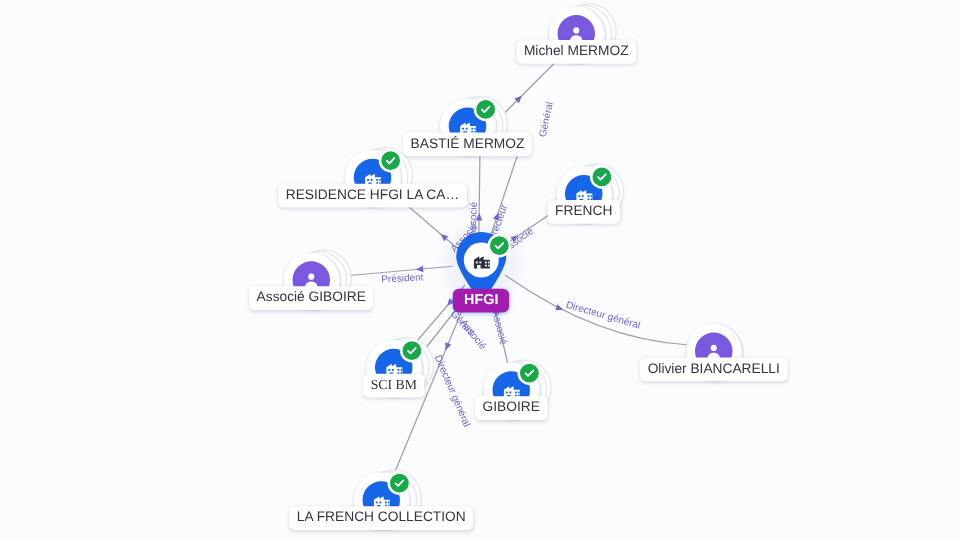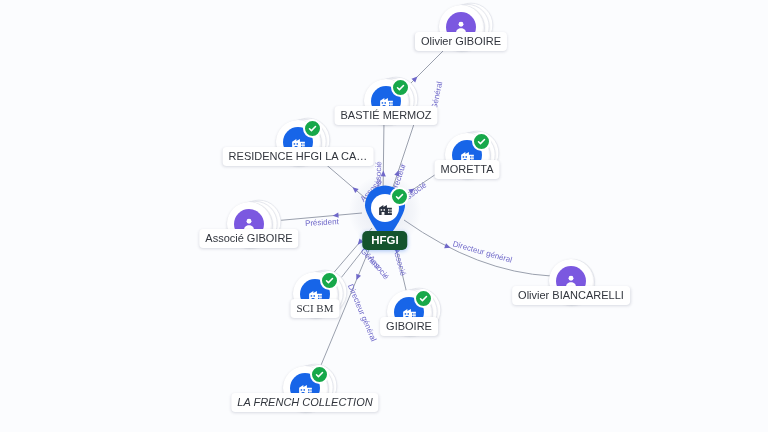--- a/index.html
+++ b/index.html
@@ -136,39 +136,39 @@
                 <rect x="15.6" y="16.6" width="2" height="2" fill="#ffffff"></rect>
                 <rect x="19" y="16.6" width="1.6" height="2" fill="#ffffff"></rect>
                 <rect x="6.5" y="17" width="4" height="4" fill="#ffffff"></rect>
               </svg>
             </div><span class="badge">
               <svg width="9" height="9" viewBox="0 0 24 24" fill="none" stroke="#ffffff" stroke-width="4" stroke-linecap="round" stroke-linejoin="round">
                 <path d="M4 12.5l5.2 5.2L20 6.5"></path>
               </svg>
             </span></div>
         </div>
-        <span class="nlabel primary" style="top:46px;background:#14532d">HFGI</span>
+        <span class="nlabel primary" style="top:46px;background:#a21caf">HFGI</span>
       </div>
       <div class="node" style="left: 461px; top: 27px;">
         <div class="stack">
           <span class="card c3"></span>
           <span class="card c2"></span>
           <span class="card c1"></span>
           <div class="avatar">
             <span class="disc person" style="background:#7b58e0">
               <svg width="16" height="16" viewBox="0 0 24 24" fill="#ffffff">
                 <circle cx="12" cy="8" r="3.7"></circle>
                 <path d="M4.6 20.5c0-4.1 3.3-6.6 7.4-6.6s7.4 2.5 7.4 6.6z"></path>
               </svg>
             </span>
           </div>
         </div>
-        <span class="nlabel" style="top:27px;color:#31353d">Olivier GIBOIRE</span>
-      </div>
-      <div class="node" style="left: 386px; top: 101px;">
+        <span class="nlabel" style="top:27px;color:#31353d">Michel MERMOZ</span>
+      </div>
+      <div class="node" style="left: 374px; top: 101px;">
         <div class="stack">
           <span class="card c3"></span>
           <span class="card c2"></span>
           <span class="card c1"></span>
           <div class="avatar">
             <span class="disc company" style="background:#1765e8">
               <svg width="17" height="17" viewBox="0 0 24 24" fill="#ffffff">
                 <path d="M3 21V11l6-4v3l5-3v4h7v10H3z"></path>
                 <rect x="5.2" y="13" width="2.1" height="2.1" fill="#1765e8"></rect>
                 <rect x="9.2" y="13" width="2.1" height="2.1" fill="#1765e8"></rect>
@@ -233,21 +233,21 @@
                 <rect x="6.5" y="17" width="4" height="4" fill="#1765e8"></rect>
               </svg>
             </span>
             <span class="badge">
               <svg width="9" height="9" viewBox="0 0 24 24" fill="none" stroke="#ffffff" stroke-width="4" stroke-linecap="round" stroke-linejoin="round">
                 <path d="M4 12.5l5.2 5.2L20 6.5"></path>
               </svg>
             </span>
           </div>
         </div>
-        <span class="nlabel" style="top:27px;color:#31353d">MORETTA</span>
+        <span class="nlabel" style="top:27px;color:#31353d">FRENCH</span>
       </div>
       <div class="node" style="left: 249px; top: 224px;">
         <div class="stack">
           <span class="card c3"></span>
           <span class="card c2"></span>
           <span class="card c1"></span>
           <div class="avatar">
             <span class="disc person" style="background:#7b58e0">
               <svg width="16" height="16" viewBox="0 0 24 24" fill="#ffffff">
                 <circle cx="12" cy="8" r="3.7"></circle>
@@ -319,21 +319,21 @@
             </span>
             <span class="badge">
               <svg width="9" height="9" viewBox="0 0 24 24" fill="none" stroke="#ffffff" stroke-width="4" stroke-linecap="round" stroke-linejoin="round">
                 <path d="M4 12.5l5.2 5.2L20 6.5"></path>
               </svg>
             </span>
           </div>
         </div>
         <span class="nlabel" style="top:27px;color:#31353d">GIBOIRE</span>
       </div>
-      <div class="node" style="left: 305px; top: 388px; font-style: italic;">
+      <div class="node" style="left: 305px; top: 400px;">
         <div class="stack">
           <span class="card c3"></span>
           <span class="card c2"></span>
           <span class="card c1"></span>
           <div class="avatar">
             <span class="disc company" style="background:#1765e8">
               <svg width="17" height="17" viewBox="0 0 24 24" fill="#ffffff">
                 <path d="M3 21V11l6-4v3l5-3v4h7v10H3z"></path>
                 <rect x="5.2" y="13" width="2.1" height="2.1" fill="#1765e8"></rect>
                 <rect x="9.2" y="13" width="2.1" height="2.1" fill="#1765e8"></rect>

